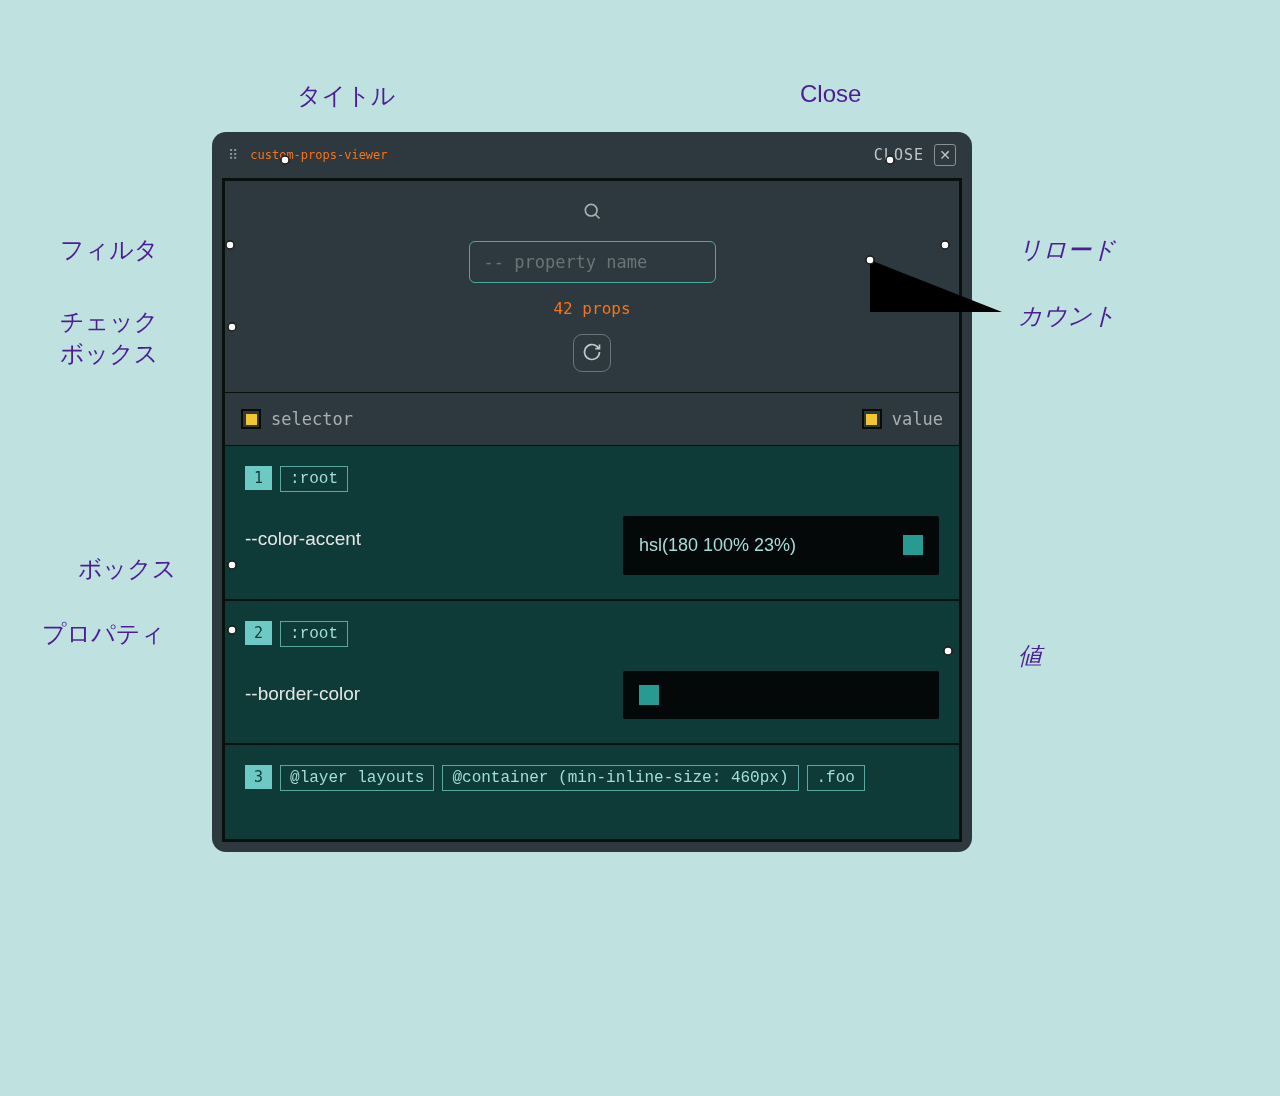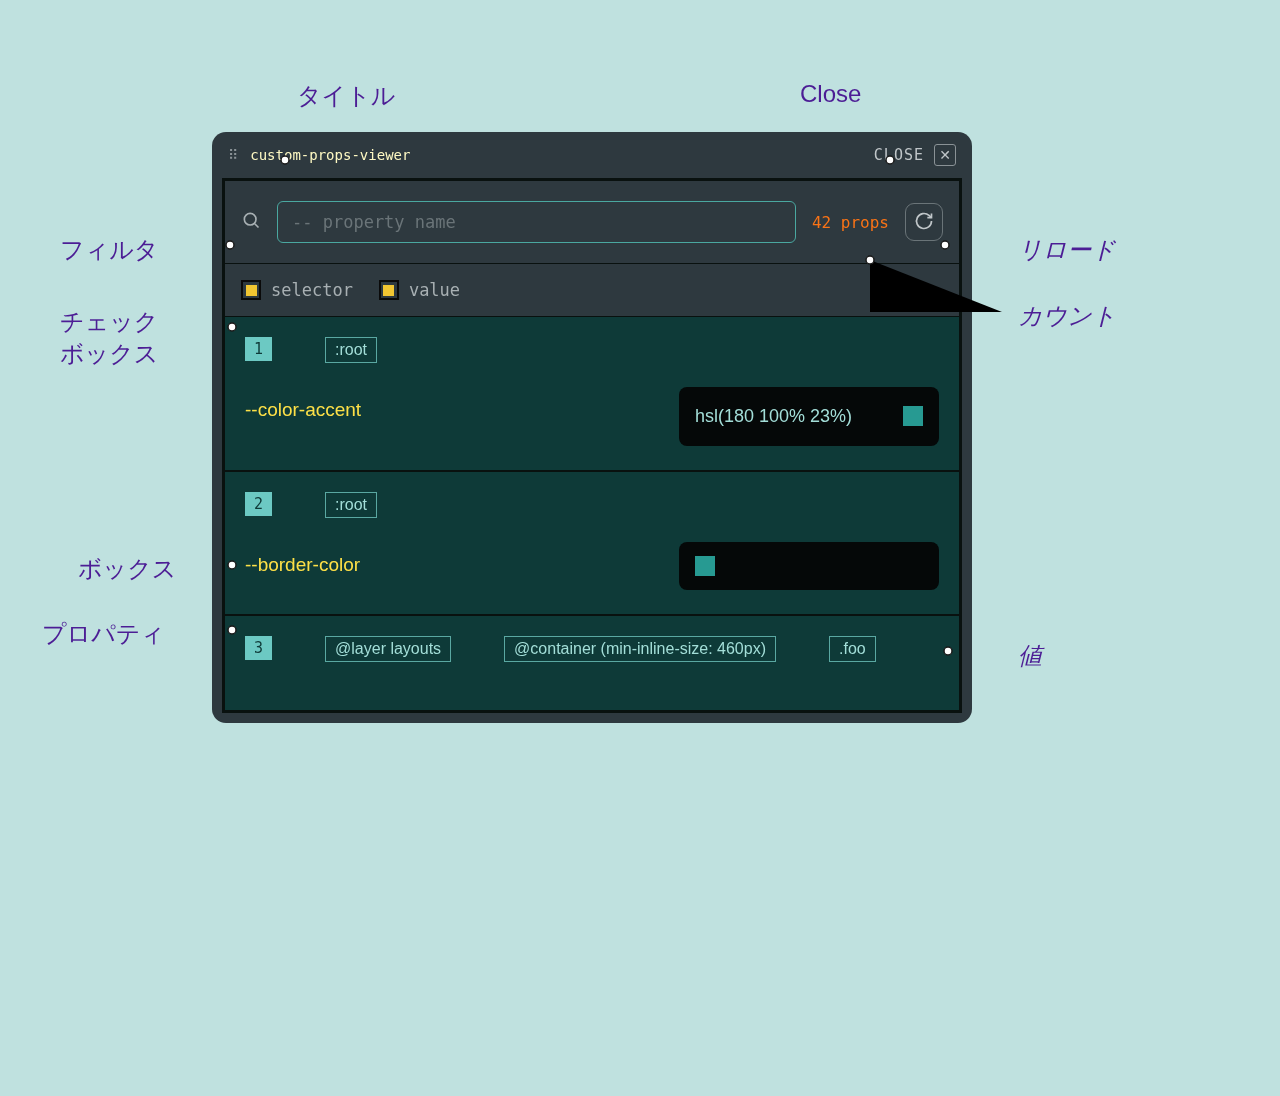--- a/index.html
+++ b/index.html
@@ -30,23 +30,23 @@
       color: #a8b0b3;
     }
     .drag-handle {
       font-size: 14px;
       margin-right: 10px;
       letter-spacing: 2px;
       color: #8a9296;
     }
     .title {
       font-family: Menlo, Monaco, monospace;
-      font-size: 14px;
+      font-size: 12px;
       flex: 1;
-      color: #fef9c3;
+      color: #f97316;
     }
     .close-label {
       font-family: Menlo, Monaco, monospace;
       font-size: 15px;
       letter-spacing: 1px;
       margin-right: 10px;
       color: #c0c6c9;
     }
     .close-btn {
       width: 22px;
@@ -64,20 +64,21 @@
     .body-wrap {
       border: 3px solid #09110f;
       margin: 0 10px 10px 10px;
     }
     .toolbar {
       display: flex;
       align-items: center;
       padding: 20px 16px;
       gap: 16px;
       border-bottom: 1px solid #09110f;
+      flex-direction: column;
     }
     .search-icon {
       color: #a8b0b3;
     }
     .search-input {
       flex: 1;
       background: transparent;
       border: 1.5px solid #4aa8a0;
       border-radius: 6px;
       padding: 10px 14px;
@@ -105,20 +106,21 @@
       align-items: center;
       justify-content: center;
       cursor: pointer;
     }
     .checks {
       display: flex;
       align-items: center;
       padding: 16px 16px;
       gap: 26px;
       border-bottom: 1px solid #09110f;
+      justify-content: space-between;
     }
     .chk {
       display: flex;
       align-items: center;
       gap: 10px;
       font-family: Menlo, Monaco, monospace;
       font-size: 17px;
       color: #a8b0b3;
       cursor: pointer;
     }
@@ -157,44 +159,43 @@
     .idx {
       background: #6cc9c3;
       color: #0e3a38;
       font-family: Menlo, Monaco, monospace;
       font-size: 15px;
       padding: 3px 9px;
     }
     .tag {
       border: 1.5px solid #5aa8a2;
       color: #a3ded8;
-      font-family: Liberation Sans, sans-serif;
+      font-family: Liberation Mono, monospace;
       font-size: 16px;
       padding: 3px 9px;
-      margin-left: 45px;
     }
     .prop-line {
       display: flex;
       align-items: flex-start;
       gap: 24px;
     }
     .prop-name {
-      color: #fde047;
+      color: #e5e5e5;
       font-size: 19px;
       flex: 1;
       padding-top: 12px;
     }
     .value-box {
       background: #050808;
-      border-radius: 8px;
+      border-radius: 2px;
       padding: 14px 16px;
       display: flex;
       align-items: center;
       gap: 18px;
-      width: 260px;
+      width: 316px;
     }
     .value-text {
       color: #a3ded8;
       font-size: 18px;
       flex: 1;
       line-height: 1.7;
     }
     .value-text .arrow {
       margin-right: 6px;
     }

